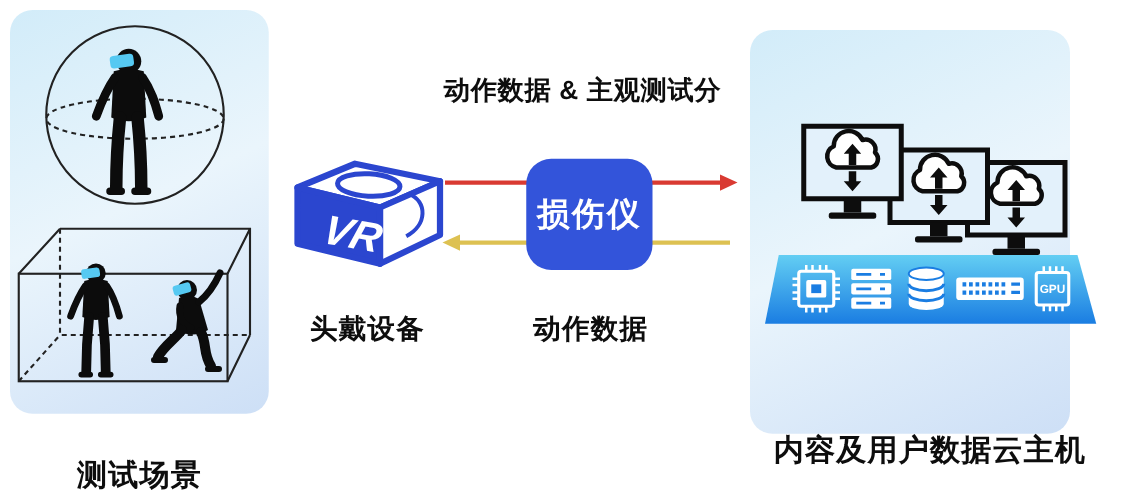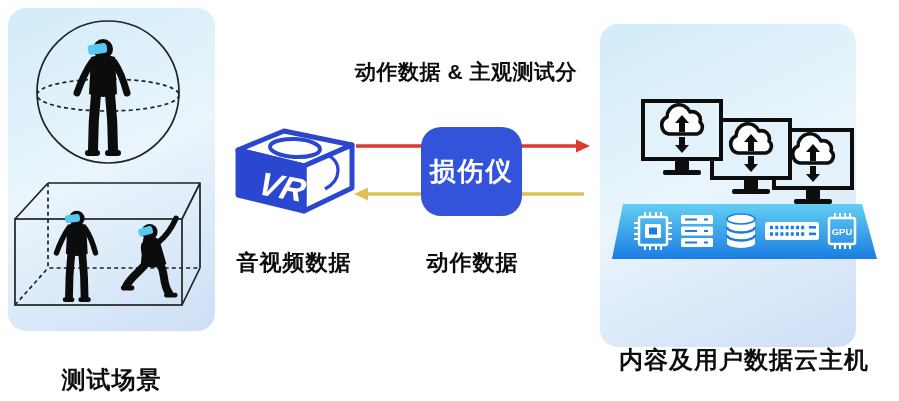--- a/index.html
+++ b/index.html
@@ -93,21 +93,21 @@
   <svg class="vr-headset" viewBox="0 0 134 130">
     <g stroke="#2b46cf" stroke-linejoin="round">
       <polygon points="12,42 58,23 126,37 78,58" fill="#ffffff" stroke-width="5"></polygon>
       <ellipse cx="69" cy="40" rx="25" ry="9" fill="#ffffff" stroke-width="4" transform="rotate(3 69 40)"></ellipse>
       <polygon points="126,37 126,80 78,103 78,58" fill="#ffffff" stroke-width="5"></polygon>
       <path d="M101,47 C116,53 116,72 99,81" fill="none" stroke-width="3.2"></path>
       <polygon points="12,42 78,58 78,103 12,87" fill="#2b46cf" stroke-width="5"></polygon>
     </g>
     <text x="0" y="0" transform="translate(30,86) rotate(10) skewX(-8)" font-size="33" font-weight="800" font-style="italic" fill="#ffffff">VR</text>
   </svg>
-  <div class="caption mid cap-headset">音视频数据</div>
+  <div class="caption mid cap-headset">头戴设备</div>
 
   <svg class="arrows" viewBox="0 0 250 80">
     <g>
       <line x1="8" y1="16" x2="228" y2="16" stroke="#d93a32" stroke-width="3.4"></line>
       <polygon points="228,9.5 242,16 228,22.5" fill="#d93a32"></polygon>
     </g>
     <g>
       <line x1="236" y1="64" x2="20" y2="64" stroke="#ddc152" stroke-width="3.4"></line>
       <polygon points="20,57.5 6,64 20,70.5" fill="#ddc152"></polygon>
     </g>

